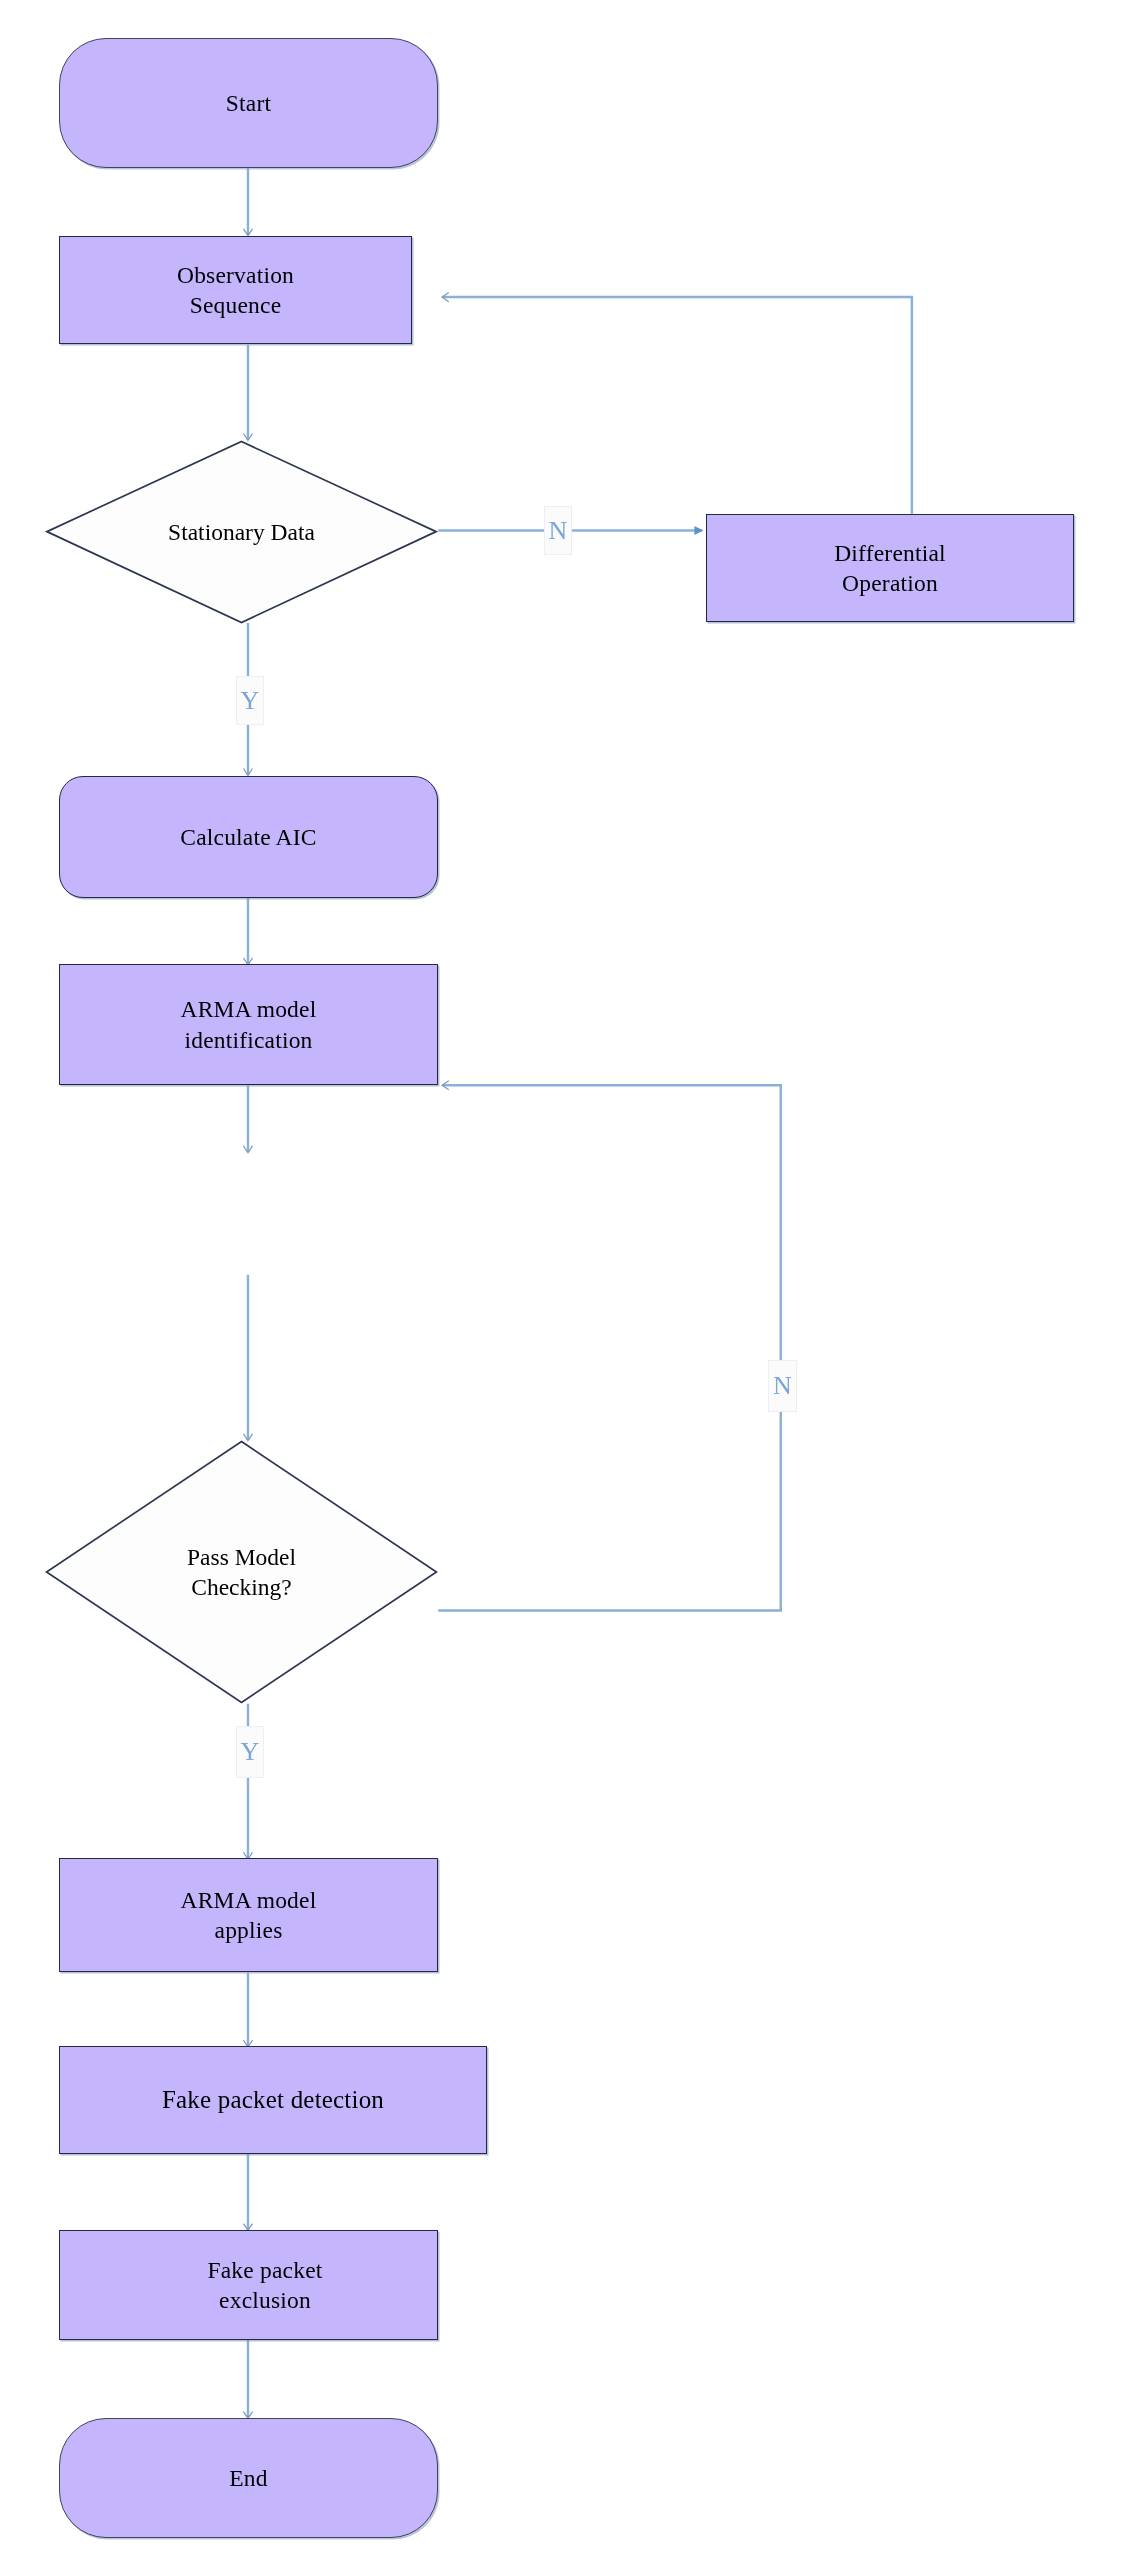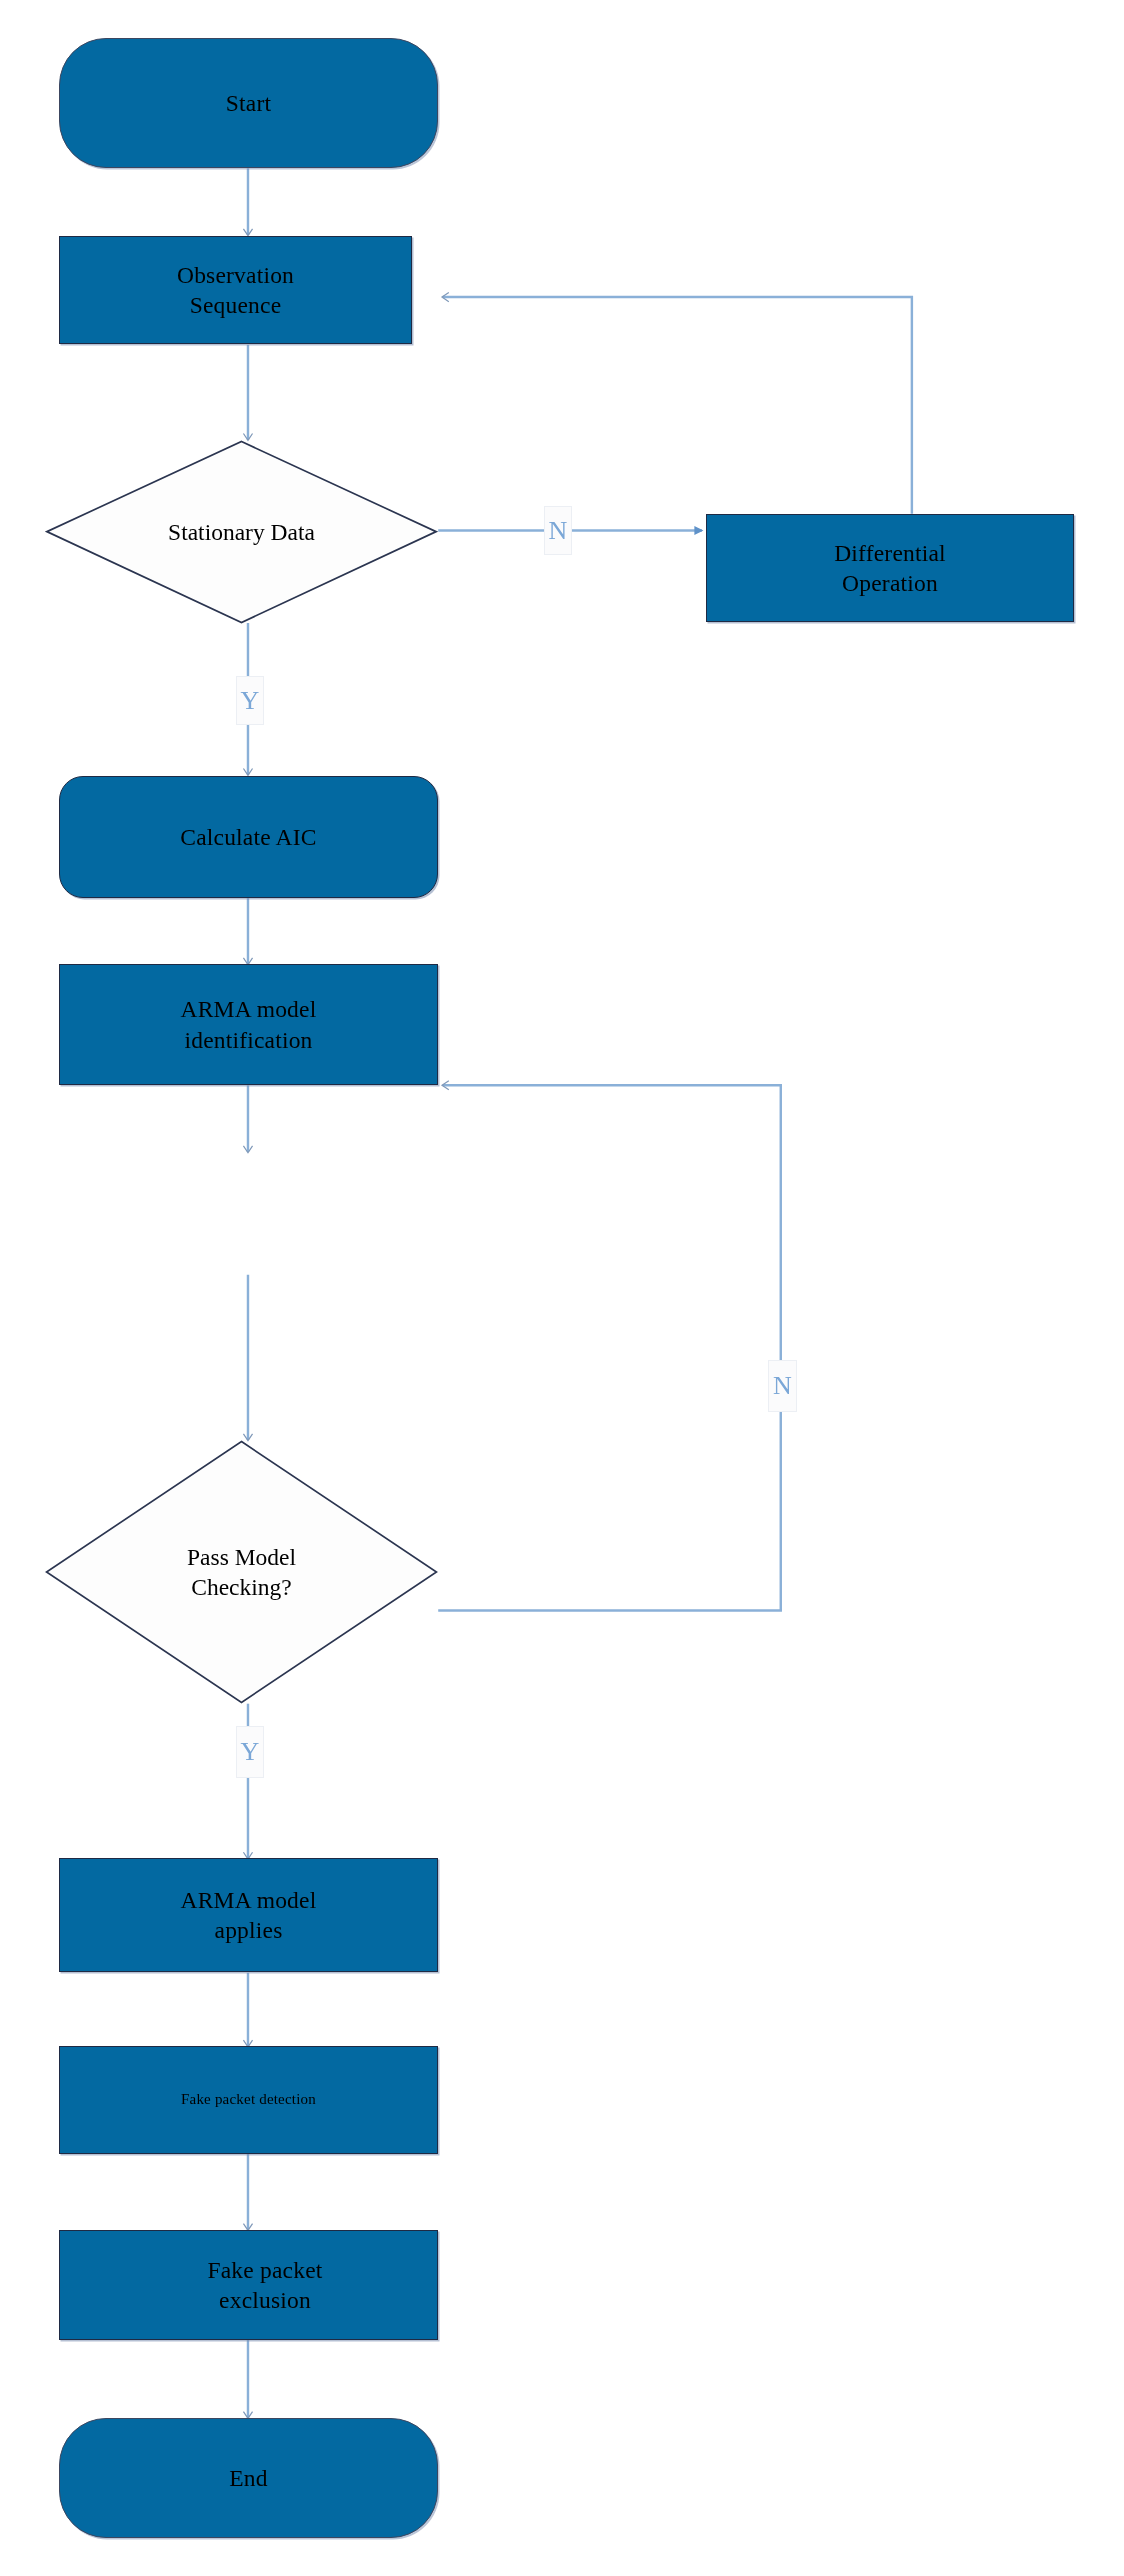--- a/index.html
+++ b/index.html
@@ -27,21 +27,21 @@
     pointer-events: none;
   }
   .node {
     position: absolute;
     box-sizing: border-box;
     display: flex;
     align-items: center;
     justify-content: center;
     text-align: center;
     color: #000000;
-    background: #0369a1;
+    background: #c4b5fd;
   }
   .node-rect {
     border: 1.5px solid #1f2a44;
     box-shadow: 1.5px 1.5px 0 rgba(120,140,175,0.55);
   }
   .node-round {
     border: 1.5px solid #3c4660;
     border-radius: 47px;
     box-shadow: 1.5px 1.5px 0 rgba(120,140,175,0.5);
   }
@@ -164,21 +164,21 @@
     </svg>
     <div class="diamond-label" style="font-size:23.5px;">
       <span>Pass Model<br>Checking?</span>
     </div>
   </div>
 
   <div class="node node-rect" style="left:59px; top:1858px; width:379px; height:114px; font-size:23.5px;">
     <span class="node-label">ARMA model<br>applies</span>
   </div>
 
-  <div class="node node-rect" style="left:59px; top:2046px; width:379px; height:108px; font-size:15px;">
+  <div class="node node-rect" style="left:59px; top:2046px; width:428px; height:108px; font-size:25px;">
     <span class="node-label">Fake packet detection</span>
   </div>
 
   <div class="node node-rect" style="left:59px; top:2230px; width:379px; height:110px; font-size:23.5px;padding-left:33px;">
     <span class="node-label">Fake packet<br>exclusion</span>
   </div>
 
   <div class="node node-round" style="left:59px; top:2418px; width:379px; height:120px; font-size:23.5px;">
     <span class="node-label">End</span>
   </div>

